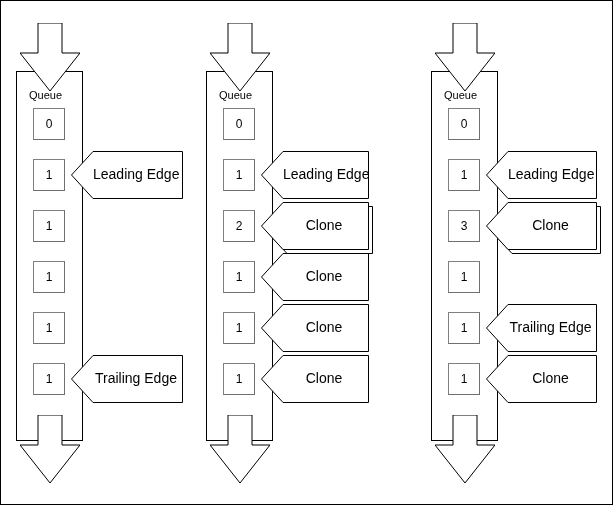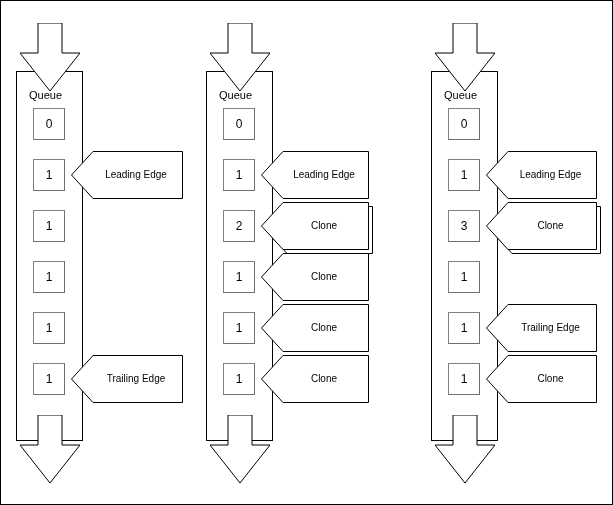--- a/index.html
+++ b/index.html
@@ -65,21 +65,21 @@
   }
   .arrow svg { display: block; }
   
   .callout {
     position: absolute;
     z-index: 6;
   }
   .callout svg { display: block; }
   .callout-text {
     position: absolute;
-    font-size: 10px;
+    font-size: 14px;
     color: #000000;
     white-space: nowrap;
     z-index: 7;
     line-height: 13px;
   }
 </style>
 </head>
 <body>
 
 <div id="canvas">

